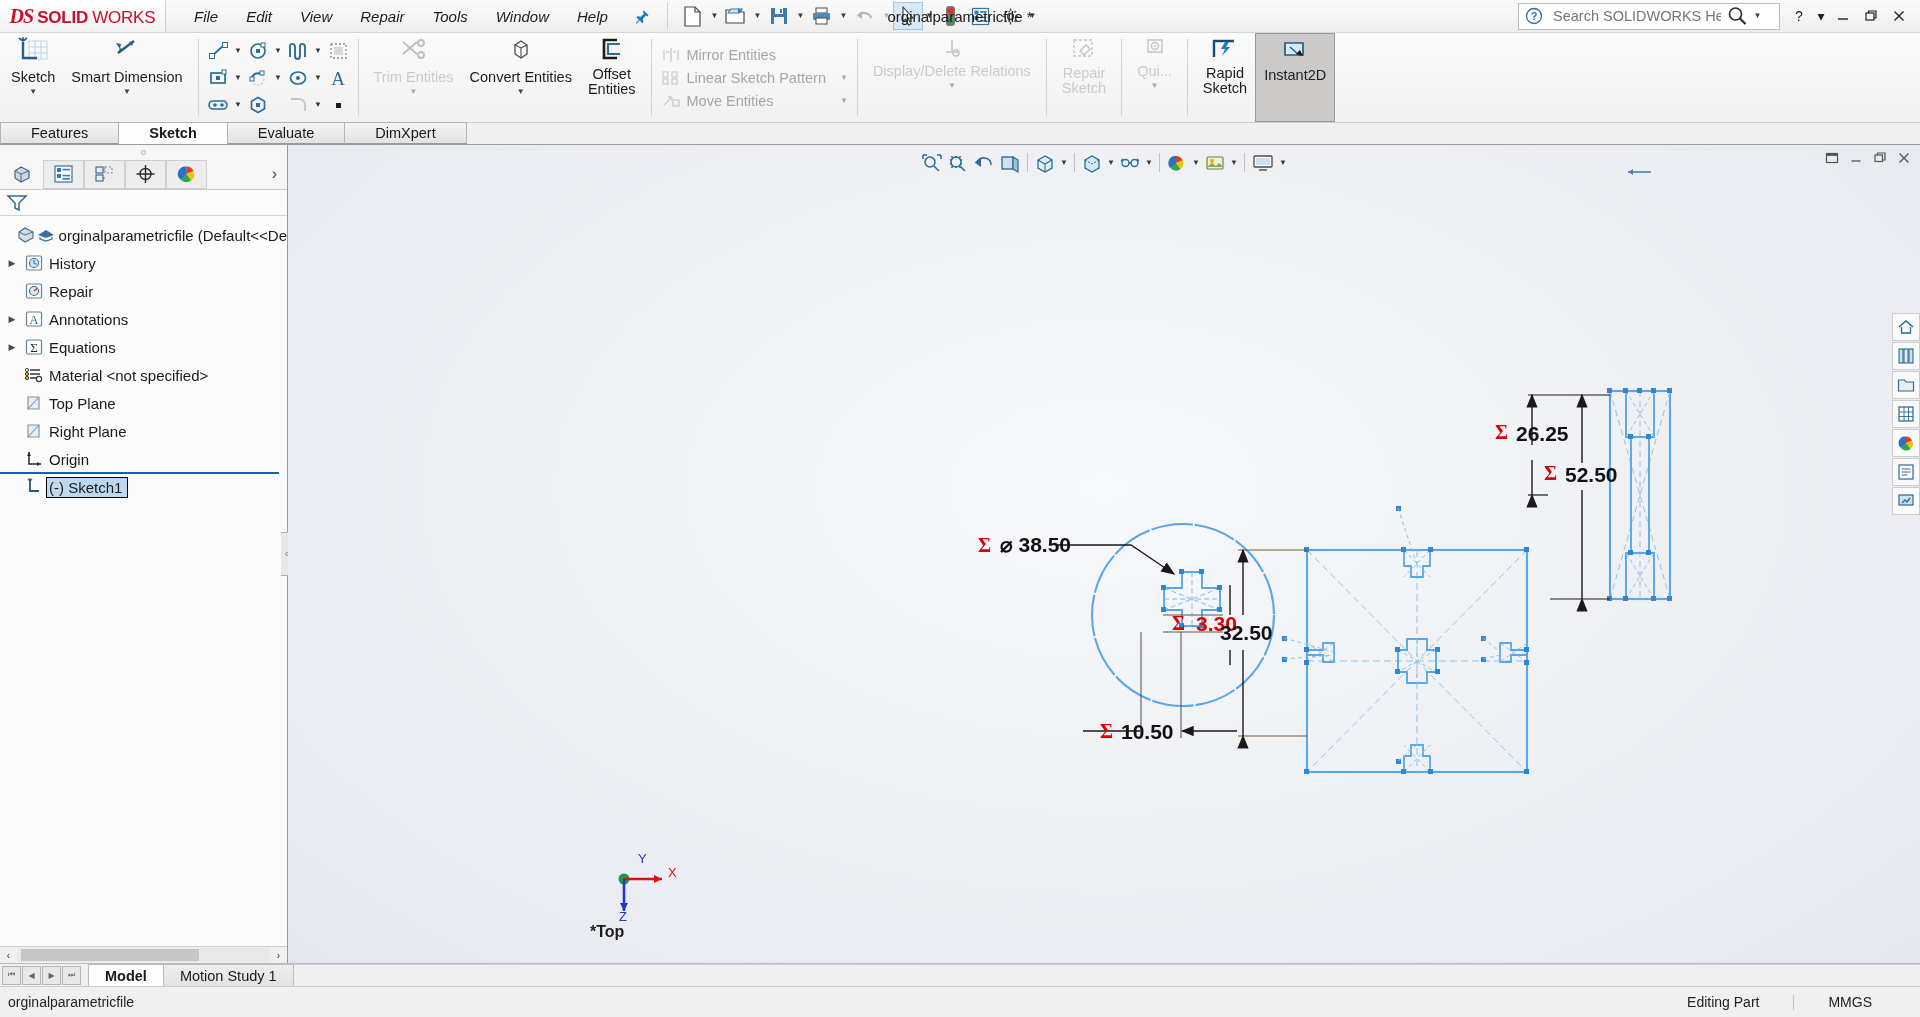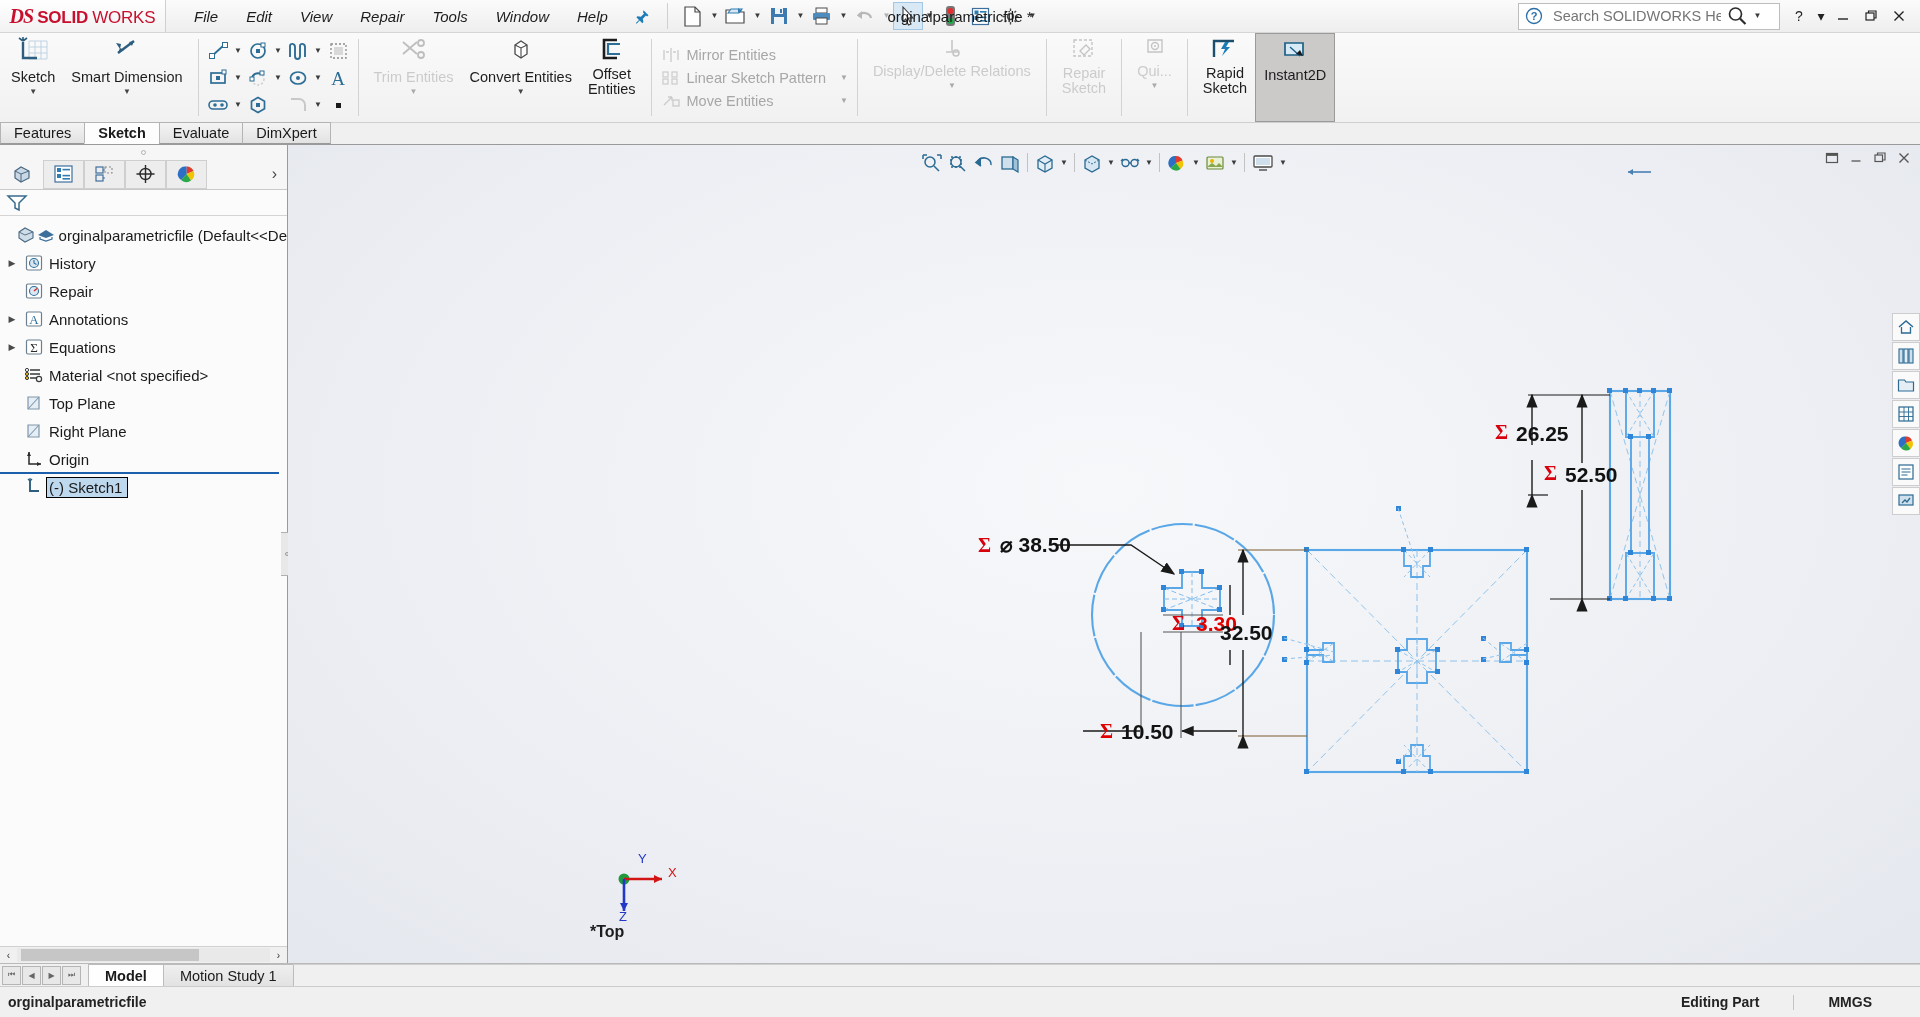--- a/index.html
+++ b/index.html
@@ -118,21 +118,21 @@
   .textrow .tl { font-size: 14.5px; margin-left: 6px; white-space: nowrap; }
   .textrow .tcaret { margin-left: auto; padding-left: 14px; font-size: 8px; }
 
   
   .cmdtabs {
     height: 22px; min-height: 22px; background: #f0f0f0;
     display: flex; align-items: flex-end; border-bottom: 1px solid #9a9a9a;
     padding-left: 0px; position: relative; z-index: 3;
   }
   .cmdtab {
-    height: 22px; padding: 0 13px; display: flex; align-items: center;
+    height: 22px; padding: 0 30px; display: flex; align-items: center;
     font-size: 14.5px; color: #1a1a1a; cursor: default;
     background: linear-gradient(#f4f4f4,#e2e2e2);
     border: 1px solid #b4b4b4; border-bottom: 1px solid #9a9a9a;
     margin-right: -1px;
   }
   .cmdtab.sel {
     background: #fdfdfd; font-weight: bold; border-bottom: 1px solid #fdfdfd;
   }
 
   
@@ -246,21 +246,21 @@
   .btab {
     padding: 0 16px; display: flex; align-items: center; font-size: 14.5px; cursor: default;
     border: 1px solid #bcbcbc; border-bottom: 0; margin-right: -1px;
     background: linear-gradient(#efefef,#e2e2e2);
   }
   .btab.sel { background: #fefefe; font-weight: bold; }
   .btab-rest { flex: 1; border-top: 1px solid #cfcfcf; }
 
   .statusbar {
     height: 31px; min-height: 21px; background: #f0f0f0; border-top: 1px solid #cccccc;
-    display: flex; align-items: center; font-size: 14px; color: #222; padding: 4px 8px; font-weight: bold;
+    display: flex; align-items: center; font-size: 14px; color: #222; padding: 4px 8px;
   }
   .sb-right { margin-left: auto; display: flex; align-items: center; gap: 34px; padding-right: 40px; }
   .sb-sep { width: 1px; height: 15px; background: #c4c4c4; }
 </style>
 </head>
 <body>
 
 <div id="app">
 
   <div class="titlebar">

